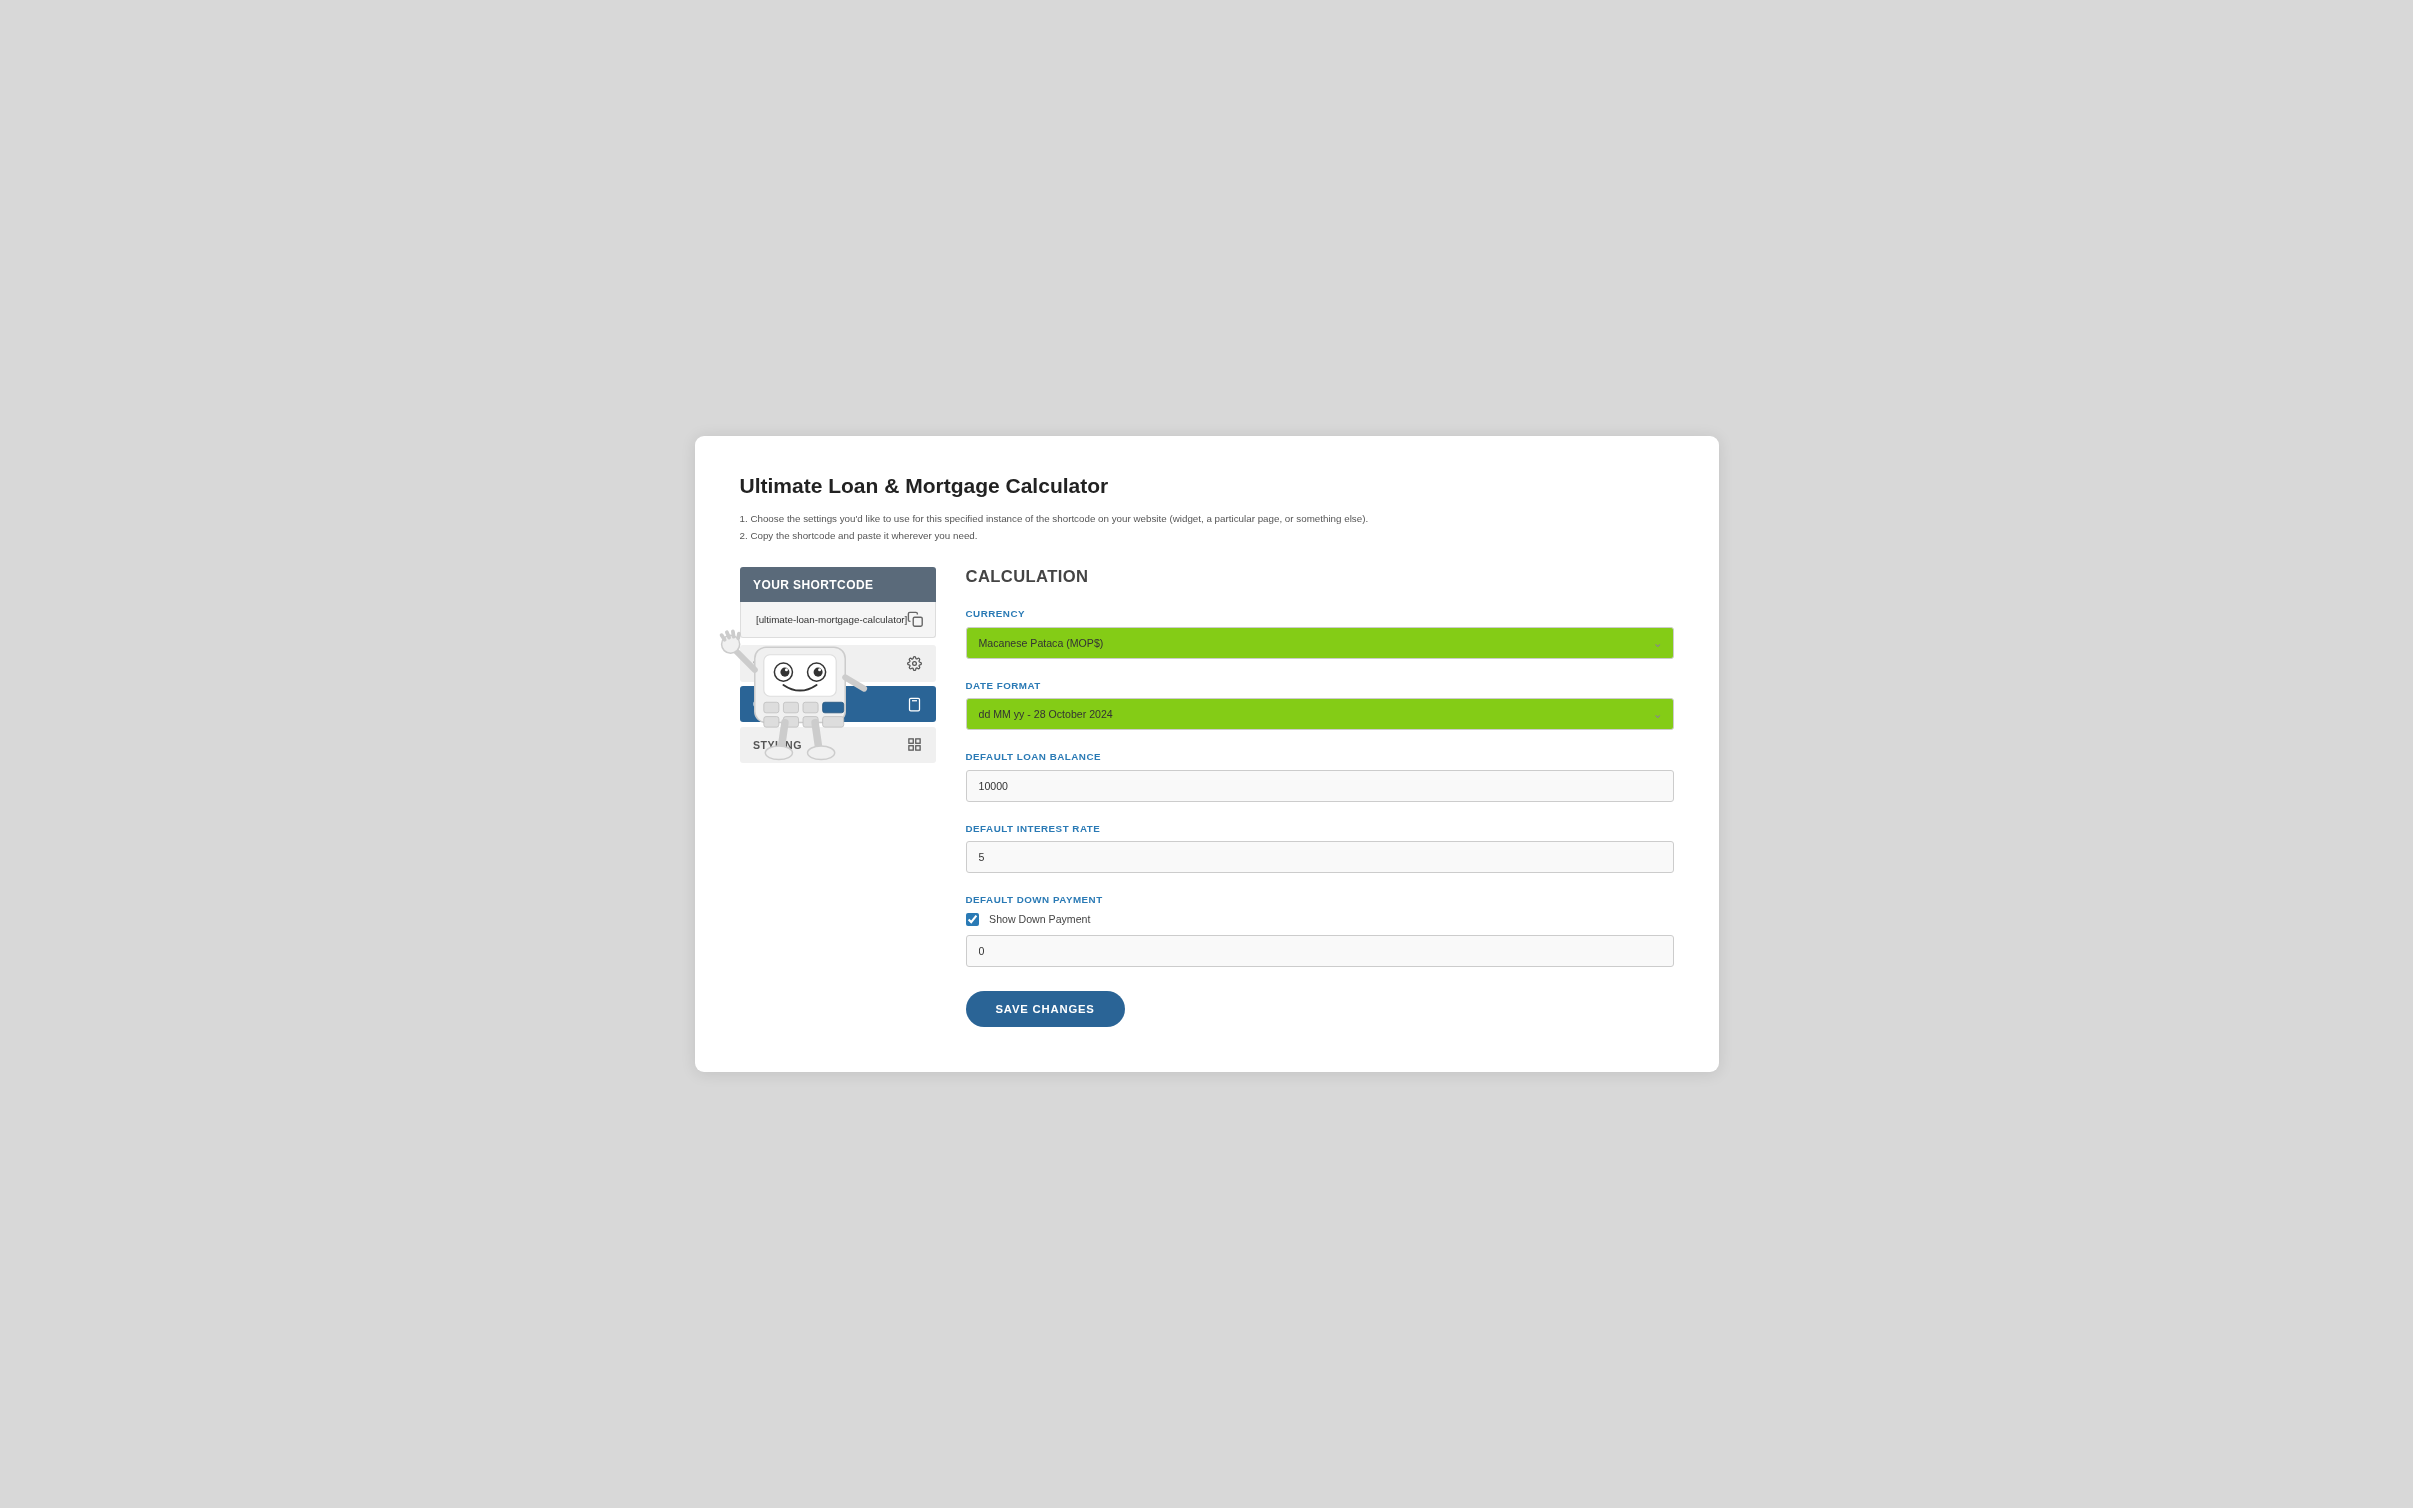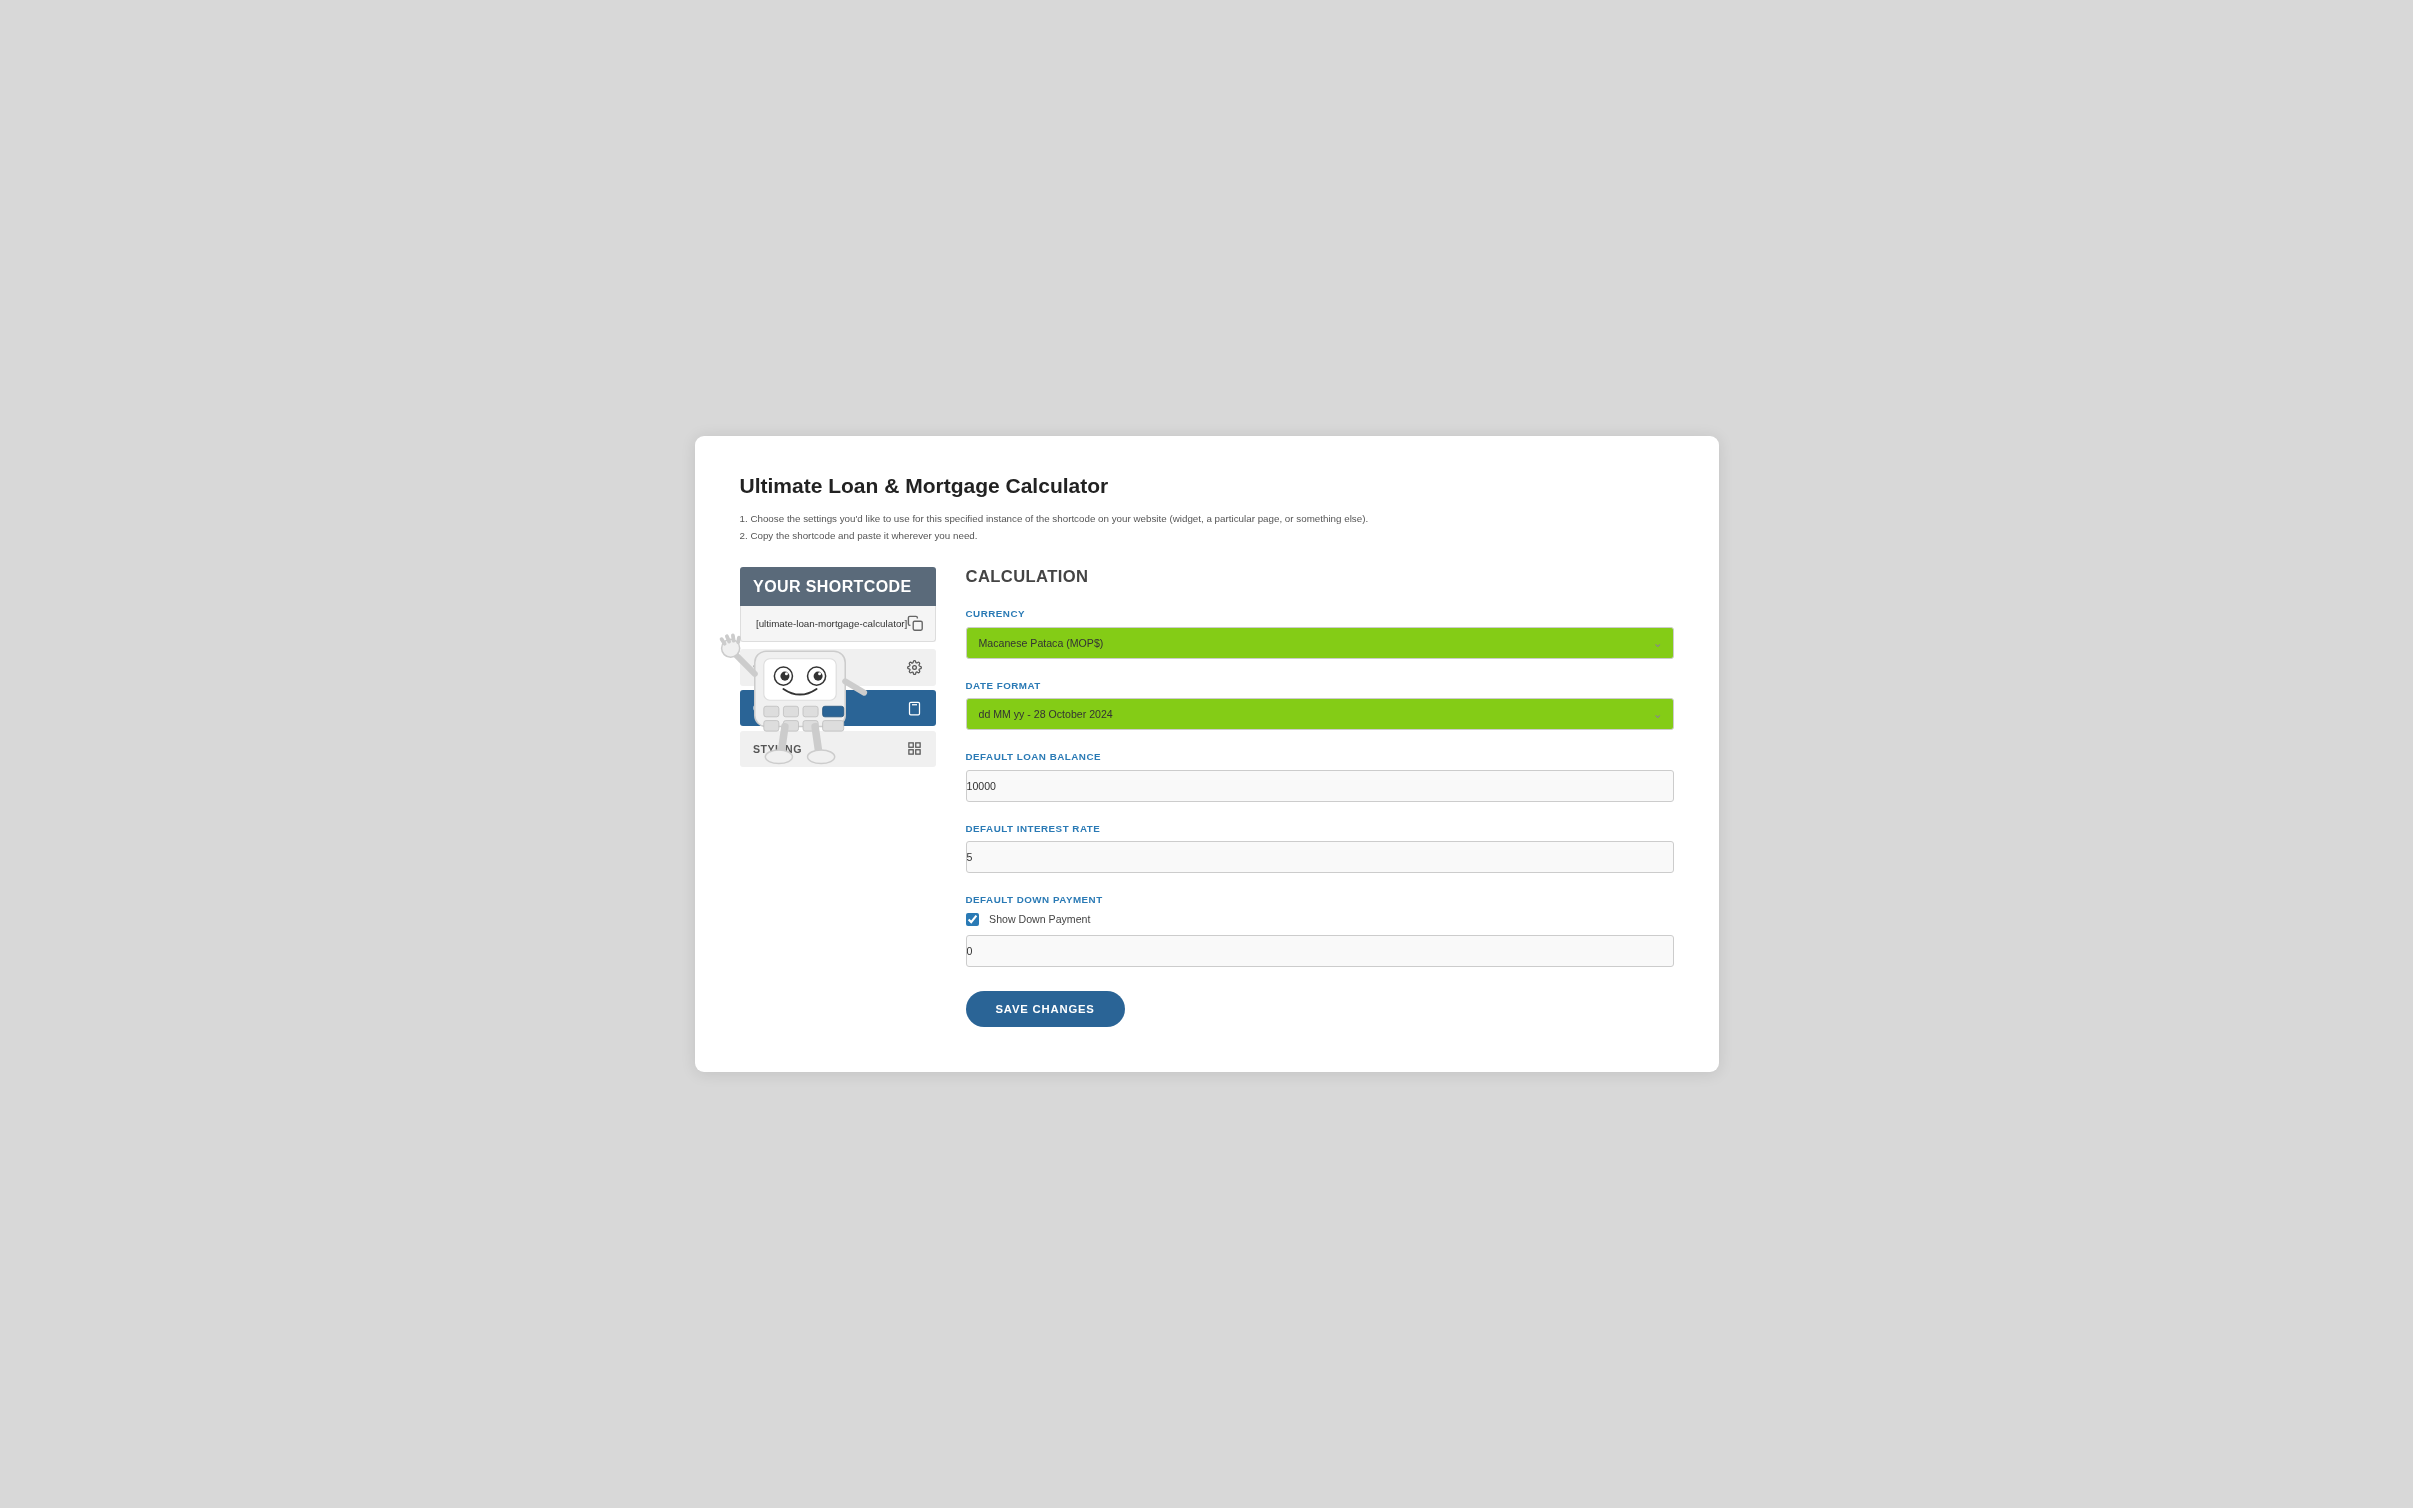--- a/index.html
+++ b/index.html
@@ -45,21 +45,21 @@
 
     
     .sidebar {
       width: 196px;
       flex-shrink: 0;
     }
 
     .shortcode-header {
       background: #5a6a7a;
       color: #fff;
-      font-size: 16px;
+      font-size: 12px;
       font-weight: 700;
       letter-spacing: 0.4px;
       padding: 10.6px 13.6px;
       border-radius: 3px 3px 0 0;
     }
 
     .shortcode-box {
       background: #f5f5f5;
       border: 0.8px solid #ddd;
       border-top: none;
@@ -156,21 +156,21 @@
       right: 10.6px;
       top: 50%;
       transform: translateY(-50%);
       pointer-events: none;
       color: #888;
       font-size: 12px;
     }
 
     .text-input {
       width: 100%;
-      padding: 9px 0;
+      padding: 9px 12px;
       border: 0.8px solid #ccc;
       border-radius: 3px;
       font-size: 10.6px;
       color: #333;
       background: #f9f9f9;
       outline: none;
     }
 
     .checkbox-row {
       display: flex;

